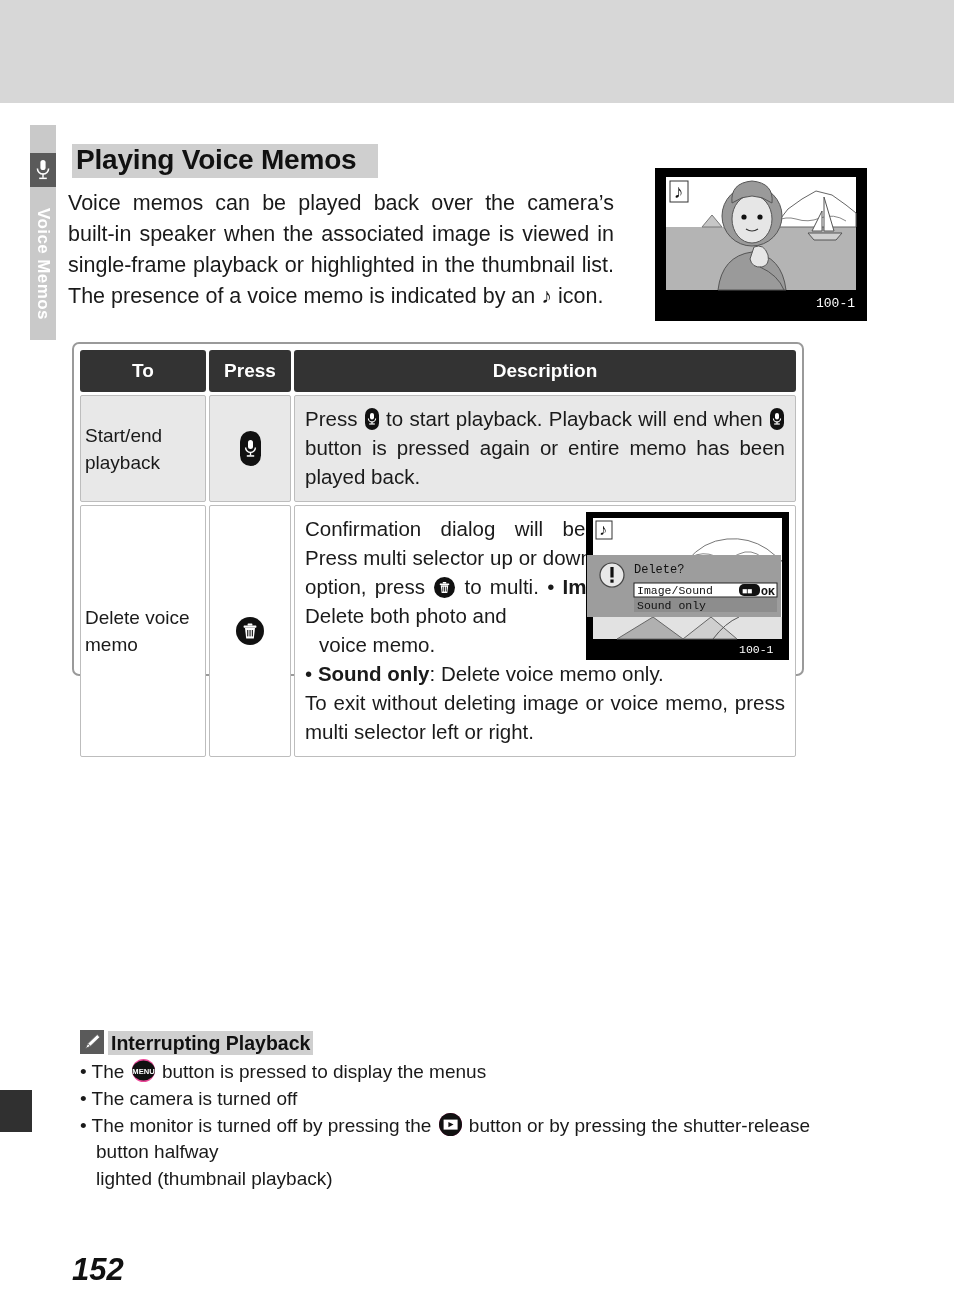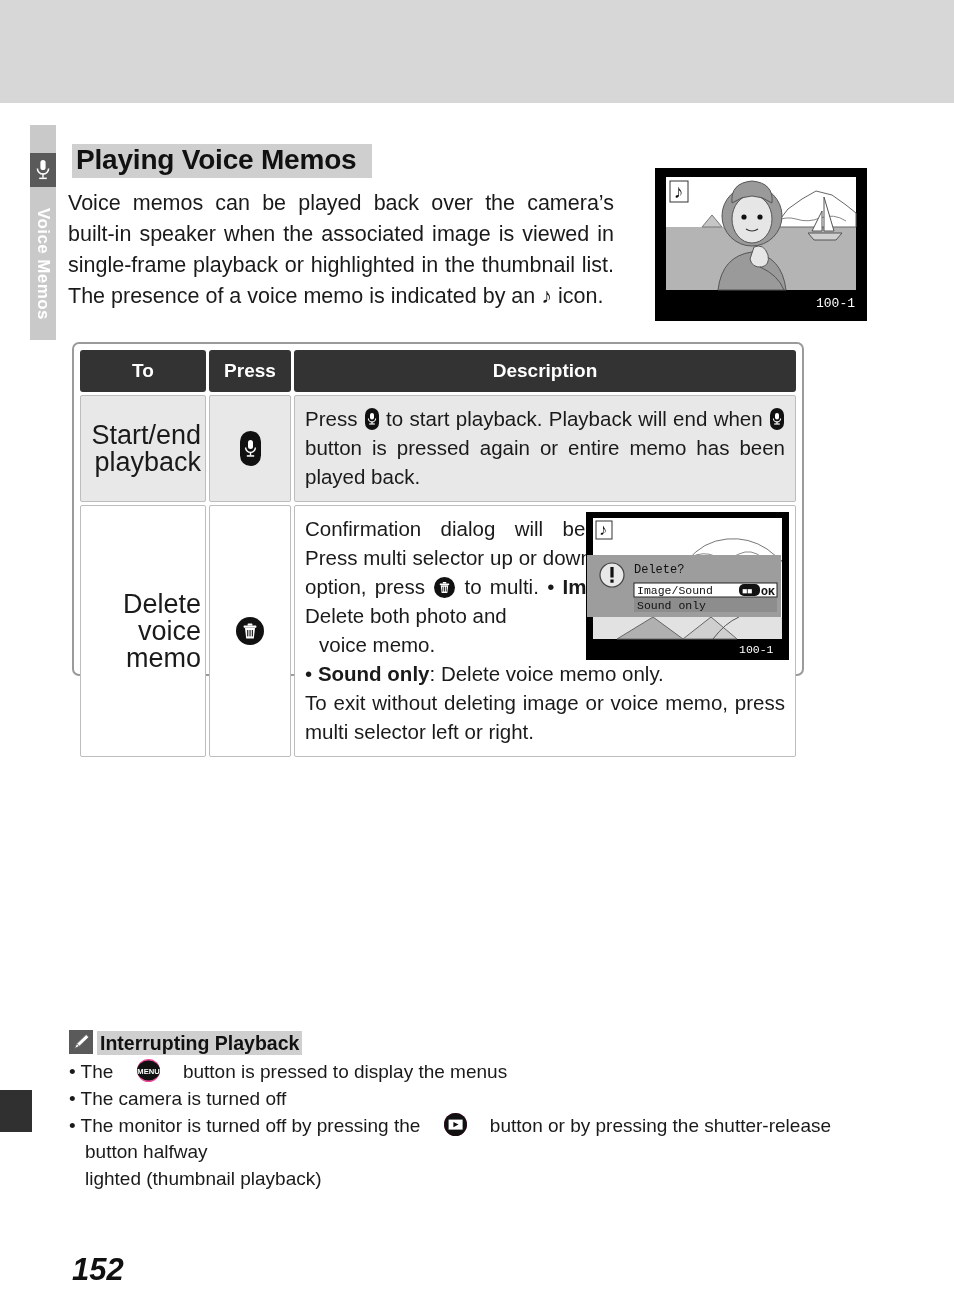--- a/index.html
+++ b/index.html
@@ -43,21 +43,21 @@
   .edge-tab {
     position:absolute; left:0px; top:1090px; width:32px; height:42px;
     background:#303030;
   }
 
   
   .h1 {
     position:absolute; left:72px; top:125px;
     font-size:28px; font-weight:bold; letter-spacing:-0.2px;
     color:#111; line-height:1;
-    padding:2px 16px 4px 4px;
+    padding:2px 22px 4px 4px;
     background:#cfcfcf;
   }
   .intro {
     position:absolute; left:68px; top:166px; width:546px;
     font-size:21.5px; line-height:31px;
     text-align:justify; text-align-last:left;
     color:#1a1a1a;
   }
 
   
@@ -76,21 +76,21 @@
   .tbl th {
     background:#333333; color:#ffffff; font-size:19px; font-weight:bold;
     padding:7px 4px 8px; text-align:center; vertical-align:middle;
     border-radius:3px;
   }
   .tbl td {
     border:1px solid #bdbdbd; vertical-align:middle; border-radius:2px;
   }
   .row-a td { background:#e8e8e8; }
   .row-b td { background:#ffffff; }
-  .c-to  { width:126px; text-align:right; font-size:27px; line-height:27px; padding:0 4px; }
+  .c-to  { width:126px; text-align:left; font-size:19px; line-height:27px; padding:0 4px; }
   .c-press { width:82px; text-align:center; padding:6px 4px; }
   .c-desc { padding:8px 10px 10px; font-size:20.5px; line-height:29px;
             text-align:justify; text-align-last:left; }
   .c-desc.row2 { position:relative; }
   .bullet-line { text-align:left; }
   .bullet-line b { font-weight:bold; }
   .indent { padding-left:14px; display:block; }
   .desc-wrap { width:392px; }
   .dlg-shot {
     position:absolute; right:6px; top:6px; width:203px; height:148px;
@@ -104,32 +104,32 @@
   }
   .btn-mic.inline { width:14px; height:22px; border-radius:7px; margin:0 1px;
                     vertical-align:-4px; }
   .btn-trash {
     display:inline-block; width:28px; height:28px; border-radius:50%;
     background:#111; position:relative; vertical-align:middle;
   }
   .btn-trash.inline { width:21px; height:21px; vertical-align:-4px; margin:0 1px; }
   .btn-round {
     display:inline-block; width:23px; height:23px; border-radius:50%;
-    background:#ec4899; position:relative; vertical-align:-4px; margin:0 18px;
+    background:#ec4899; position:relative; vertical-align:-4px; margin:0 2px;
   }
   .btn-round svg, .btn-trash svg, .btn-mic svg { position:absolute; left:0; top:0; }
 
   .note-icon {
     display:inline-block; width:24px; height:24px; background:#5a5a5a;
     vertical-align:-4px; margin-right:4px;
   }
 
   
   .note {
-    position:absolute; left:69px; top:1030px; width:820px;
+    position:absolute; left:80px; top:1030px; width:820px;
   }
   .note-title {
     font-size:19.5px; font-weight:bold; color:#111; display:inline-block;
   }
   .note-title .hl { background:#cfcfcf; padding:1px 3px; }
   .note-body { font-size:19px; line-height:26px; color:#1a1a1a; margin-top:4px; }
   .note-body .li { display:block; margin-top:1px; }
   .note-body .li.just { text-align:justify; text-align-last:left; }
   .note-body .sub { display:block; padding-left:16px; }
 

